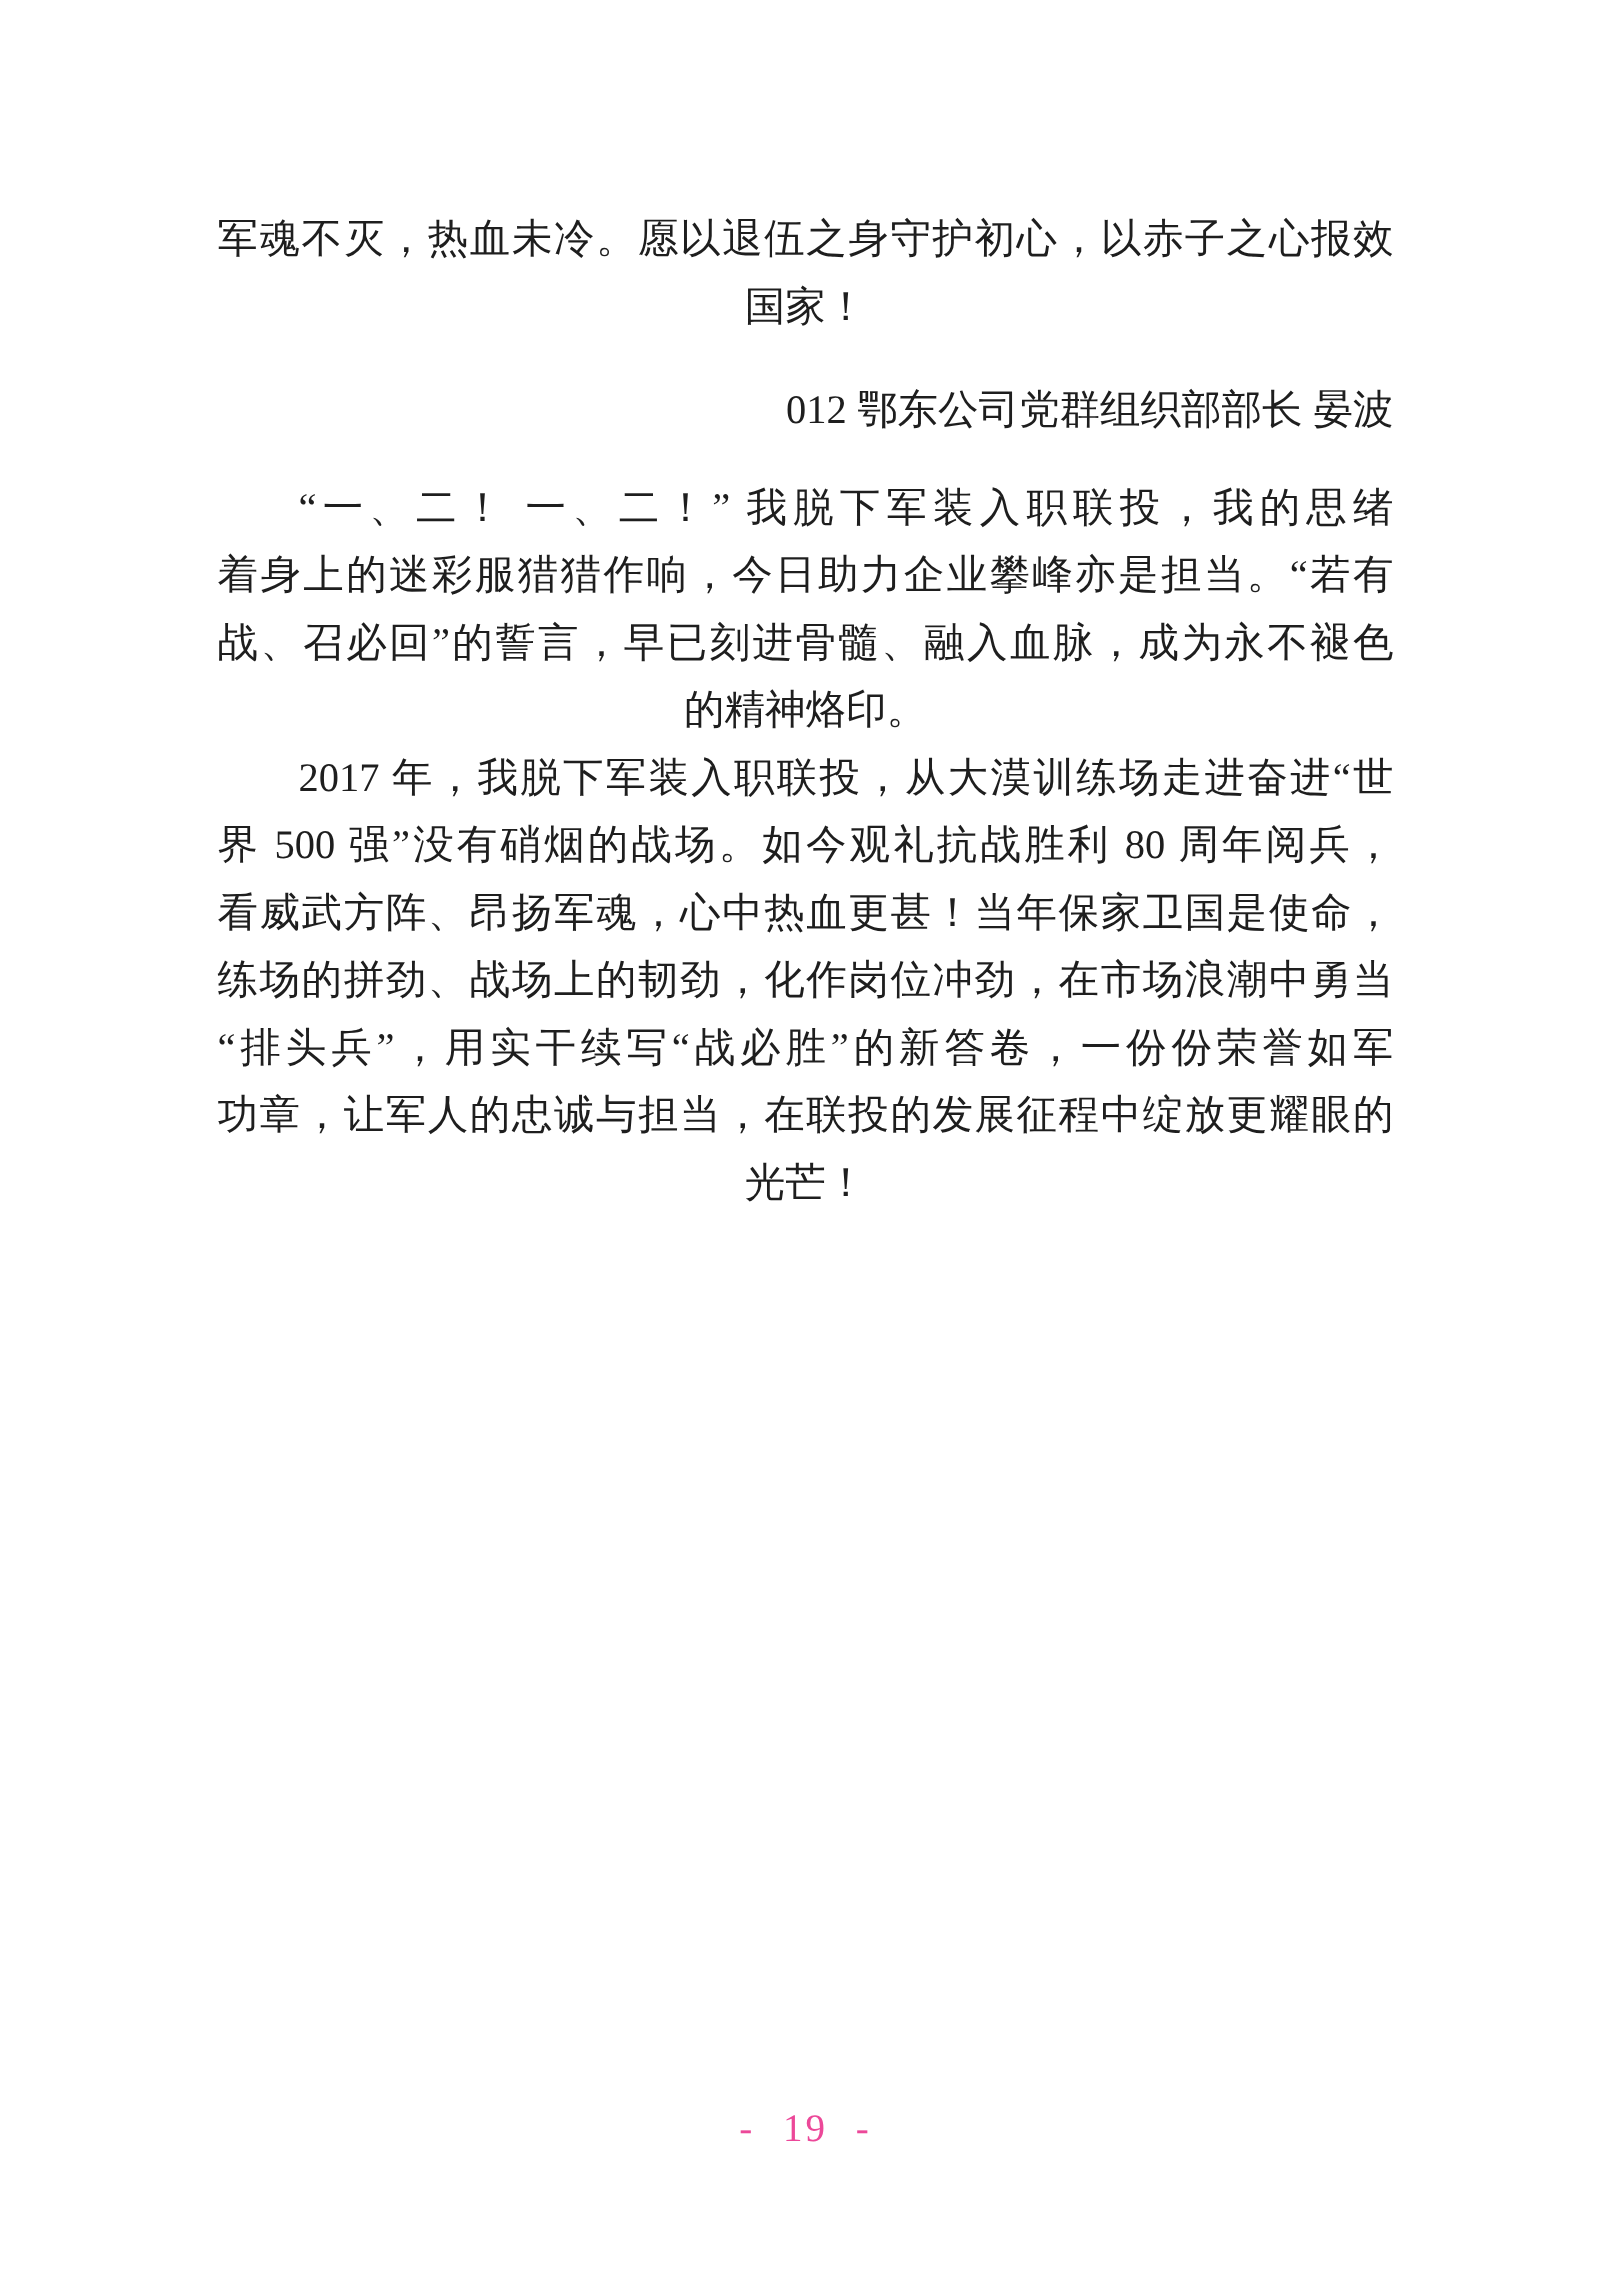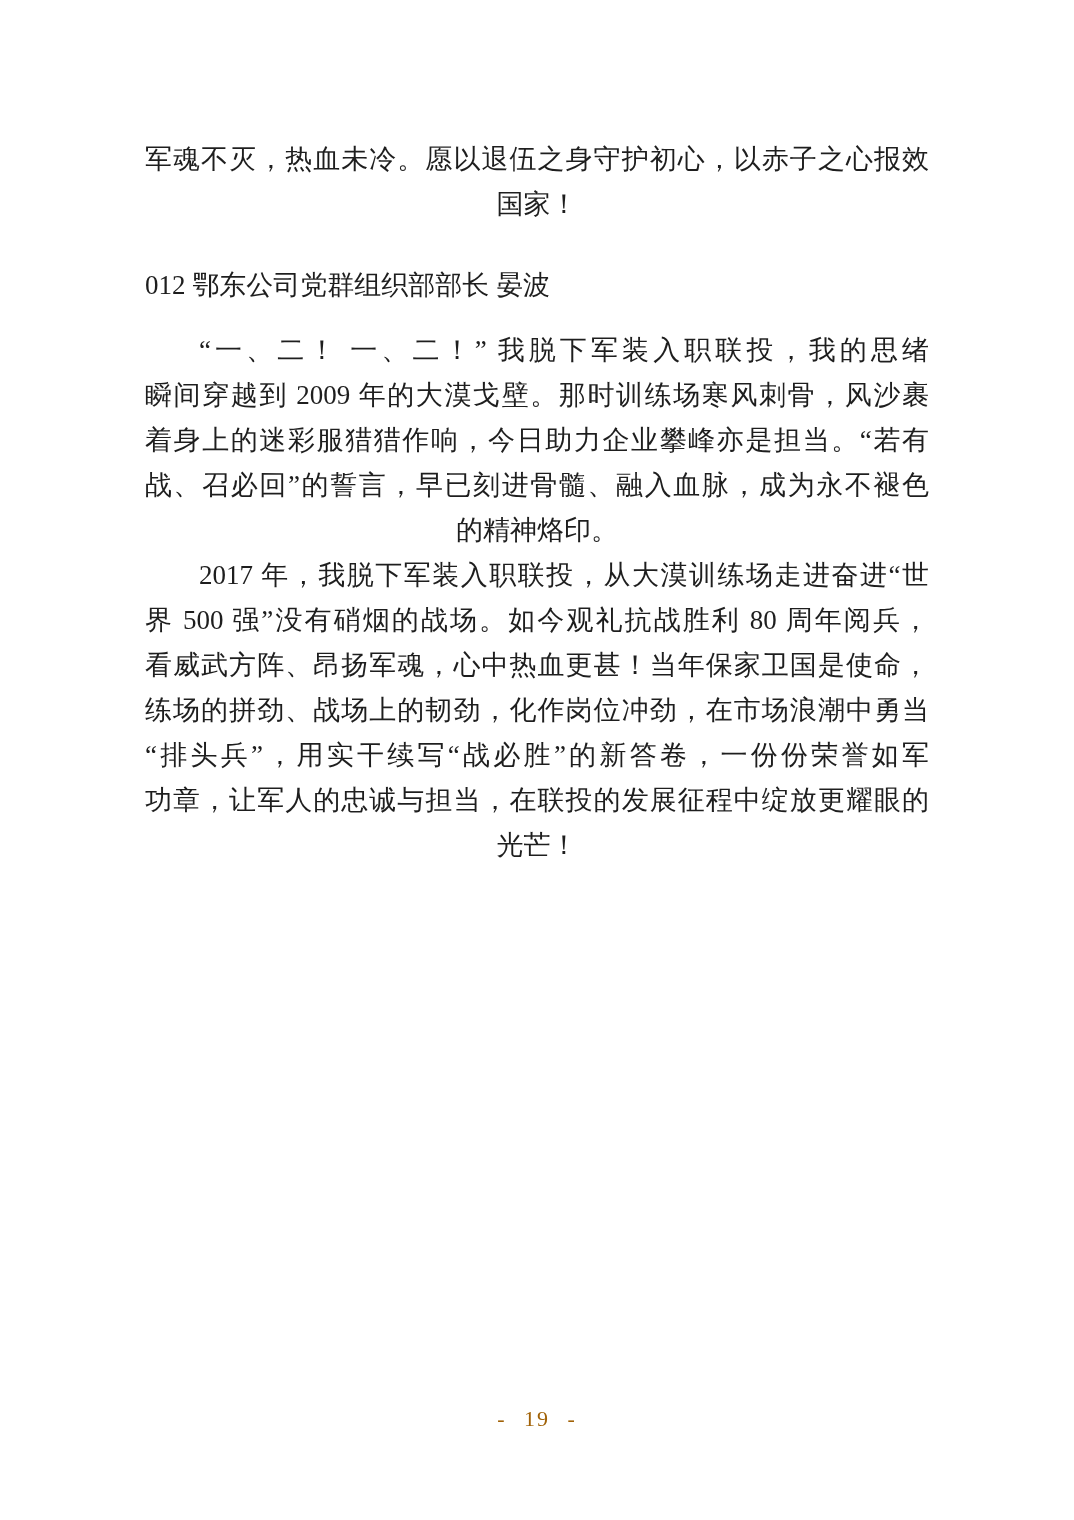--- a/index.html
+++ b/index.html
@@ -32,46 +32,45 @@
   .line.fill {
     text-align: justify;
     text-align-last: justify;
   }
   .line.indent {
     text-indent: 54px;
   }
   .heading-line {
     line-height: 45px;
     height: 45px;
-    margin: 36px 0 20px 0;
-    text-align: left;
+    margin: 24px 0 20px 0;
+    text-align: right;
   }
   .footer {
     position: absolute;
     left: 0;
     right: 0;
     top: 1404px;
     text-align: center;
-    font-size: 22px;
+    font-size: 26px;
     line-height: 30px;
-    color: #a16207;
+    color: #ec4899;
     letter-spacing: 2px;
     word-spacing: 10px;
   }
 </style>
 </head>
 <body>
 
 <div class="page">
   <div class="body-text" id="body-lines">
       <div class="line fill">军魂不灭，热血未冷。愿以退伍之身守护初心，以赤子之心报效</div>
       <div class="line">国家！</div>
       <div class="heading-line">012 鄂东公司党群组织部部长 晏波</div>
       <div class="line fill indent">“一、二！ 一、二！” 我脱下军装入职联投，我的思绪</div>
-      <div class="line fill">瞬间穿越到 2009 年的大漠戈壁。那时训练场寒风刺骨，风沙裹</div>
       <div class="line fill">着身上的迷彩服猎猎作响，今日助力企业攀峰亦是担当。“若有</div>
       <div class="line fill">战、召必回”的誓言，早已刻进骨髓、融入血脉，成为永不褪色</div>
       <div class="line">的精神烙印。</div>
       <div class="line fill indent">2017 年，我脱下军装入职联投，从大漠训练场走进奋进“世</div>
       <div class="line fill">界 500 强”没有硝烟的战场。如今观礼抗战胜利 80 周年阅兵，</div>
       <div class="line fill">看威武方阵、昂扬军魂，心中热血更甚！当年保家卫国是使命，</div>
       <div class="line fill">练场的拼劲、战场上的韧劲，化作岗位冲劲，在市场浪潮中勇当</div>
       <div class="line fill">“排头兵”，用实干续写“战必胜”的新答卷，一份份荣誉如军</div>
       <div class="line fill">功章，让军人的忠诚与担当，在联投的发展征程中绽放更耀眼的</div>
       <div class="line">光芒！</div>

